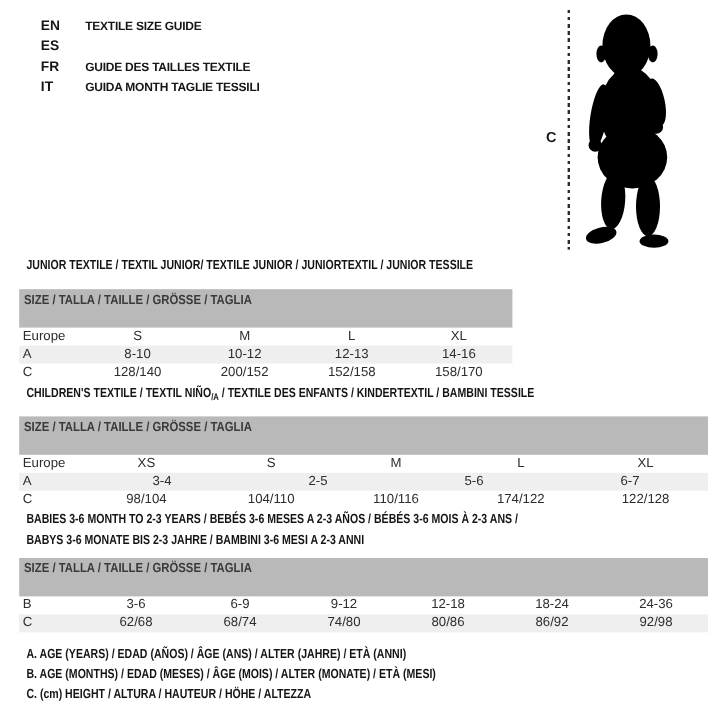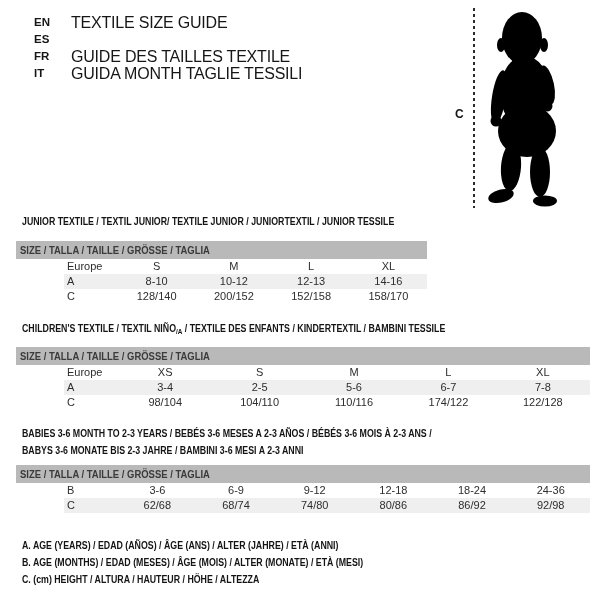--- a/index.html
+++ b/index.html
@@ -12,21 +12,21 @@
   }
   .page { position: absolute; inset: 0; background: #fff; }
 
   
   .lang-block { position: absolute; left: 22px; top: 14px; }
   .lang-row { display: flex; height: 17px; line-height: 17px; }
   .lang-code {
     width: 37px; font-size: 11.5px; font-weight: 700; color: #161616; margin-left: 12px;
   }
   .lang-label {
-    font-size: 16px; font-weight: 400; color: #161616; white-space: nowrap;
+    font-size: 10px; font-weight: 700; color: #161616; white-space: nowrap;
     letter-spacing: -0.2px;
   }
 
   
   .dash-line {
     position: absolute; left: 473px; top: 8px; width: 2px; height: 200px;
     background: repeating-linear-gradient(to bottom, #2c2c2c 0 3px, transparent 3px 6px);
   }
   .c-label {
     position: absolute; left: 455px; top: 107px; font-size: 12px;
@@ -46,28 +46,28 @@
   .title-3 { top: 426px; }
   .title-3b { top: 443px; }
   .sub { font-size: 8px; vertical-align: -2px; }
 
   
   .size-table { position: absolute; left: 16px; }
   .t1 { top: 241px; width: 411px; }
   .t2 { top: 347px; width: 574px; }
   .t3 { top: 465px; width: 574px; }
   .size-bar {
-    height: 18px; line-height: 16px; background: #b9b9b9;
+    height: 32px; line-height: 16px; background: #b9b9b9;
     padding-left: 4px; overflow: hidden;
   }
   .size-bar span {
     display: inline-block; transform: scaleX(0.86); transform-origin: 0 50%;
     font-size: 11px; font-weight: 700; color: #3a3a3a; white-space: nowrap;
   }
-  .trow { display: flex; height: 15px; line-height: 15px; margin-left: 48px; }
+  .trow { display: flex; height: 15px; line-height: 15px; }
   .trow.shade { background: #efefef; }
   .rlabel {
     width: 54px; padding-left: 3px; font-size: 11px; color: #2d2d2d;
     white-space: nowrap;
   }
   .cell {
     flex: 1; text-align: center; font-size: 11px; color: #2d2d2d;
     white-space: nowrap;
   }
 
@@ -170,21 +170,20 @@
       <span class="cell">M</span>
       <span class="cell">L</span>
       <span class="cell">XL</span>
     </div>
     <div class="trow shade">
       <span class="rlabel">A</span>
       <span class="cell">3-4</span>
       <span class="cell">2-5</span>
       <span class="cell">5-6</span>
       <span class="cell">6-7</span>
-      <span class="cell">7-8</span>
     </div>
     <div class="trow">
       <span class="rlabel">C</span>
       <span class="cell">98/104</span>
       <span class="cell">104/110</span>
       <span class="cell">110/116</span>
       <span class="cell">174/122</span>
       <span class="cell">122/128</span>
     </div>
   </div>

